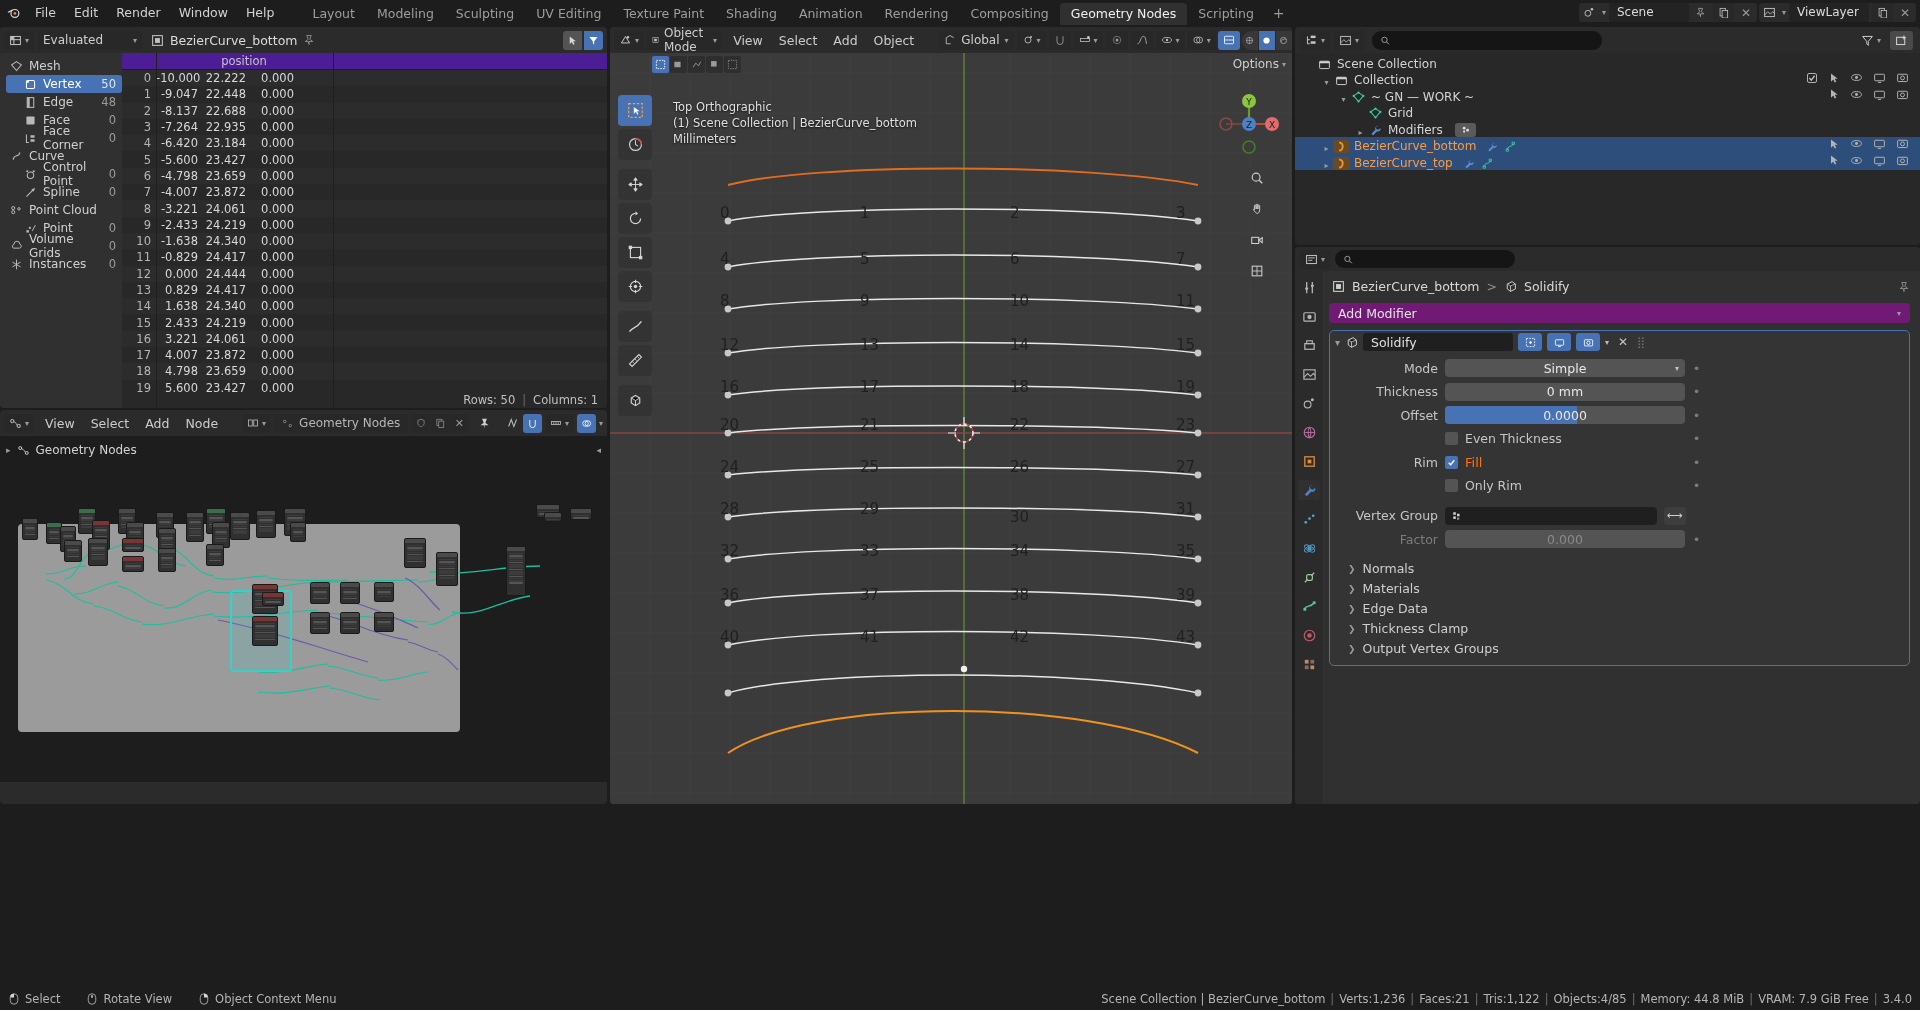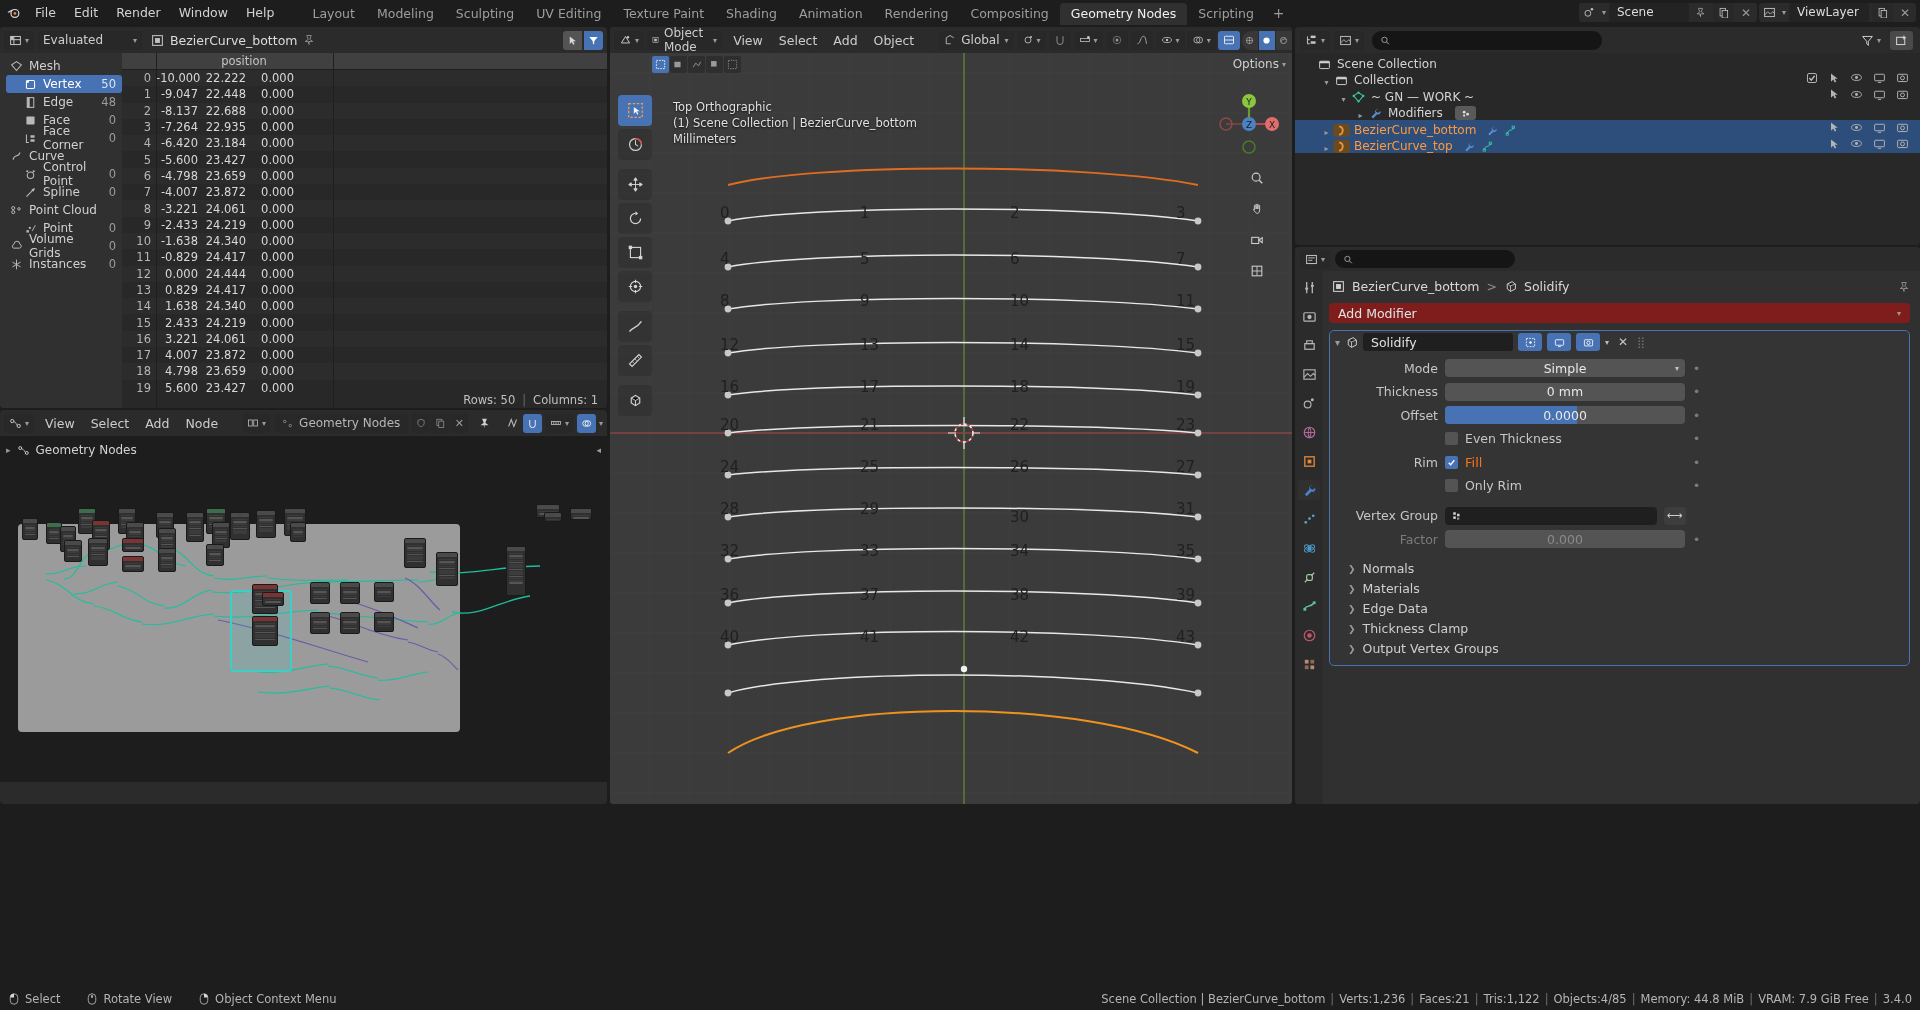--- a/index.html
+++ b/index.html
@@ -58,21 +58,21 @@
     display:flex; align-items:center; height:18px; padding:0 6px 0 4px; font-size:12px;
     color:#d0d0d0; border-radius:3px; gap:6px;
   }
   .ss-row.sel { background:#4772b3; color:#fff; }
   .ss-row.indent { padding-left:18px; }
   .ss-row .cnt { margin-left:auto; color:#9c9c9c; font-size:11.5px; }
   .ss-row.sel .cnt { color:#dbe6f5; }
   .ss-ico { width:13px; height:13px; display:inline-flex; align-items:center; justify-content:center; color:#b9b9b9; }
 
   .ss-table { flex:1; background:#282828; position:relative; }
-  .ss-thead { display:flex; height:17px; background:#404040; border-bottom:1px solid #1f1f1f; }
+  .ss-thead { display:flex; height:17px; background:#4c1d95; border-bottom:1px solid #1f1f1f; }
   .ss-th { font-size:11.5px; color:#c4c4c4; text-align:center; line-height:17px; }
   .th-idx { width:34px; }
   .th-pos { width:176px; text-align:center; }
   .ss-trow { display:flex; height:16.3px; align-items:center; font-size:11.5px; }
   .ss-trow:nth-child(odd) { background:#2c2c2c; }
   .ss-trow:nth-child(even) { background:#282828; }
   .td-idx { width:34px; text-align:right; padding-right:5px; color:#b6b6b6; }
   .td-val { width:48px; text-align:right; padding-right:6px; color:#d8d8d8; }
   .td-pad { flex:1; }
   .ss-colsep { position:absolute; top:0; bottom:0; width:1px; background:#1f1f1f; }
@@ -167,21 +167,21 @@
   .pr-search { flex:1; height:18px; background:#151515; border-radius:9px; display:flex; align-items:center;
     padding:0 8px; gap:5px; max-width:180px; }
   .pr-body { display:flex; height:calc(100% - 24px); }
   .pr-tabs { width:28px; background:#2b2b2b; padding-top:6px; display:flex; flex-direction:column;
     align-items:center; gap:9px; }
   .pr-tab { width:22px; height:20px; display:flex; align-items:center; justify-content:center; border-radius:3px; }
   .pr-tab.active { background:#303030; }
   .pr-main { flex:1; padding:8px 10px 0 6px; }
   .pr-crumb { display:flex; align-items:center; gap:7px; font-size:12.5px; color:#d8d8d8; margin-bottom:9px; padding-left:3px; }
   .add-mod {
-    height:20px; background:#7f1d1d; border-radius:4px; display:flex; align-items:center;
+    height:20px; background:#701a75; border-radius:4px; display:flex; align-items:center;
     padding:0 9px; color:#e2e2e2; font-size:12.5px; margin-bottom:7px;
   }
   .mod-panel { border:1px solid #4772b3; border-radius:5px; background:#343434; padding:0; }
   .mod-title-row { display:flex; align-items:center; height:22px; padding:0 5px; gap:5px; }
   .mod-name-field {
     flex:1; height:18px; background:#1f1f1f; border-radius:3px; display:flex; align-items:center;
     padding:0 8px; color:#e0e0e0; font-size:12.5px; max-width:150px;
   }
   .mod-toggle { width:24px; height:18px; border-radius:3px; display:flex; align-items:center;
     justify-content:center; background:#3d3d3d; color:#c8c8c8; }
@@ -1613,20 +1613,34 @@
                 <path d="M6 14 H10" stroke="#b4b4b4" stroke-width="1.2"></path>
               </svg></span>
             <span><svg width="13" height="13" viewBox="0 0 16 16">
                 <rect x="2" y="4" width="12" height="9" rx="1" fill="none" stroke="#b4b4b4" stroke-width="1.2"></rect>
                 <circle cx="8" cy="8.5" r="2.4" fill="none" stroke="#b4b4b4" stroke-width="1.2"></circle>
               </svg></span>
           </div>
         </div>
         <div class="ol-row">
           <div style="width: 59px; flex: 0 0 auto;"></div>
+          <span class="ol-tri"></span>
+          <span class="ol-ico">
+            <svg width="13" height="13" viewBox="0 0 16 16">
+              <path d="M8 2 L14 6 L8 13 L2 6 Z" fill="none" stroke="#3ad0a8" stroke-width="1.3"></path>
+              <circle cx="8" cy="2" r="1.3" fill="#3ad0a8"></circle>
+              <circle cx="14" cy="6" r="1.3" fill="#3ad0a8"></circle>
+              <circle cx="2" cy="6" r="1.3" fill="#3ad0a8"></circle>
+              <circle cx="8" cy="13" r="1.3" fill="#3ad0a8"></circle>
+            </svg>
+          </span>
+          <span class="ol-name" style="margin-left: 4px;">Grid</span>
+        </div>
+        <div class="ol-row">
+          <div style="width: 59px; flex: 0 0 auto;"></div>
           <span class="ol-tri">▸</span>
           <span class="ol-ico">
             <svg width="13" height="13" viewBox="0 0 16 16">
               <path d="M11.5 2.5 A3 3 0 0 0 8 7 L3 12 L5 14 L10 9 A3 3 0 0 0 14 5 L11.8 7.2 L9 6 L8 3.4 Z" fill="#5a8ad0"></path>
             </svg>
           </span>
           <span class="ol-name" style="margin-left: 4px;">Modifiers</span>
           <span style="margin-left: 12px; width: 21px; height: 14px; background: rgb(90, 90, 90); border-radius: 3px; display: flex; align-items: center; justify-content: center;">
             <svg width="11" height="11" viewBox="0 0 16 16">
               <circle cx="6" cy="6" r="2" fill="#e0e0e0"></circle>

